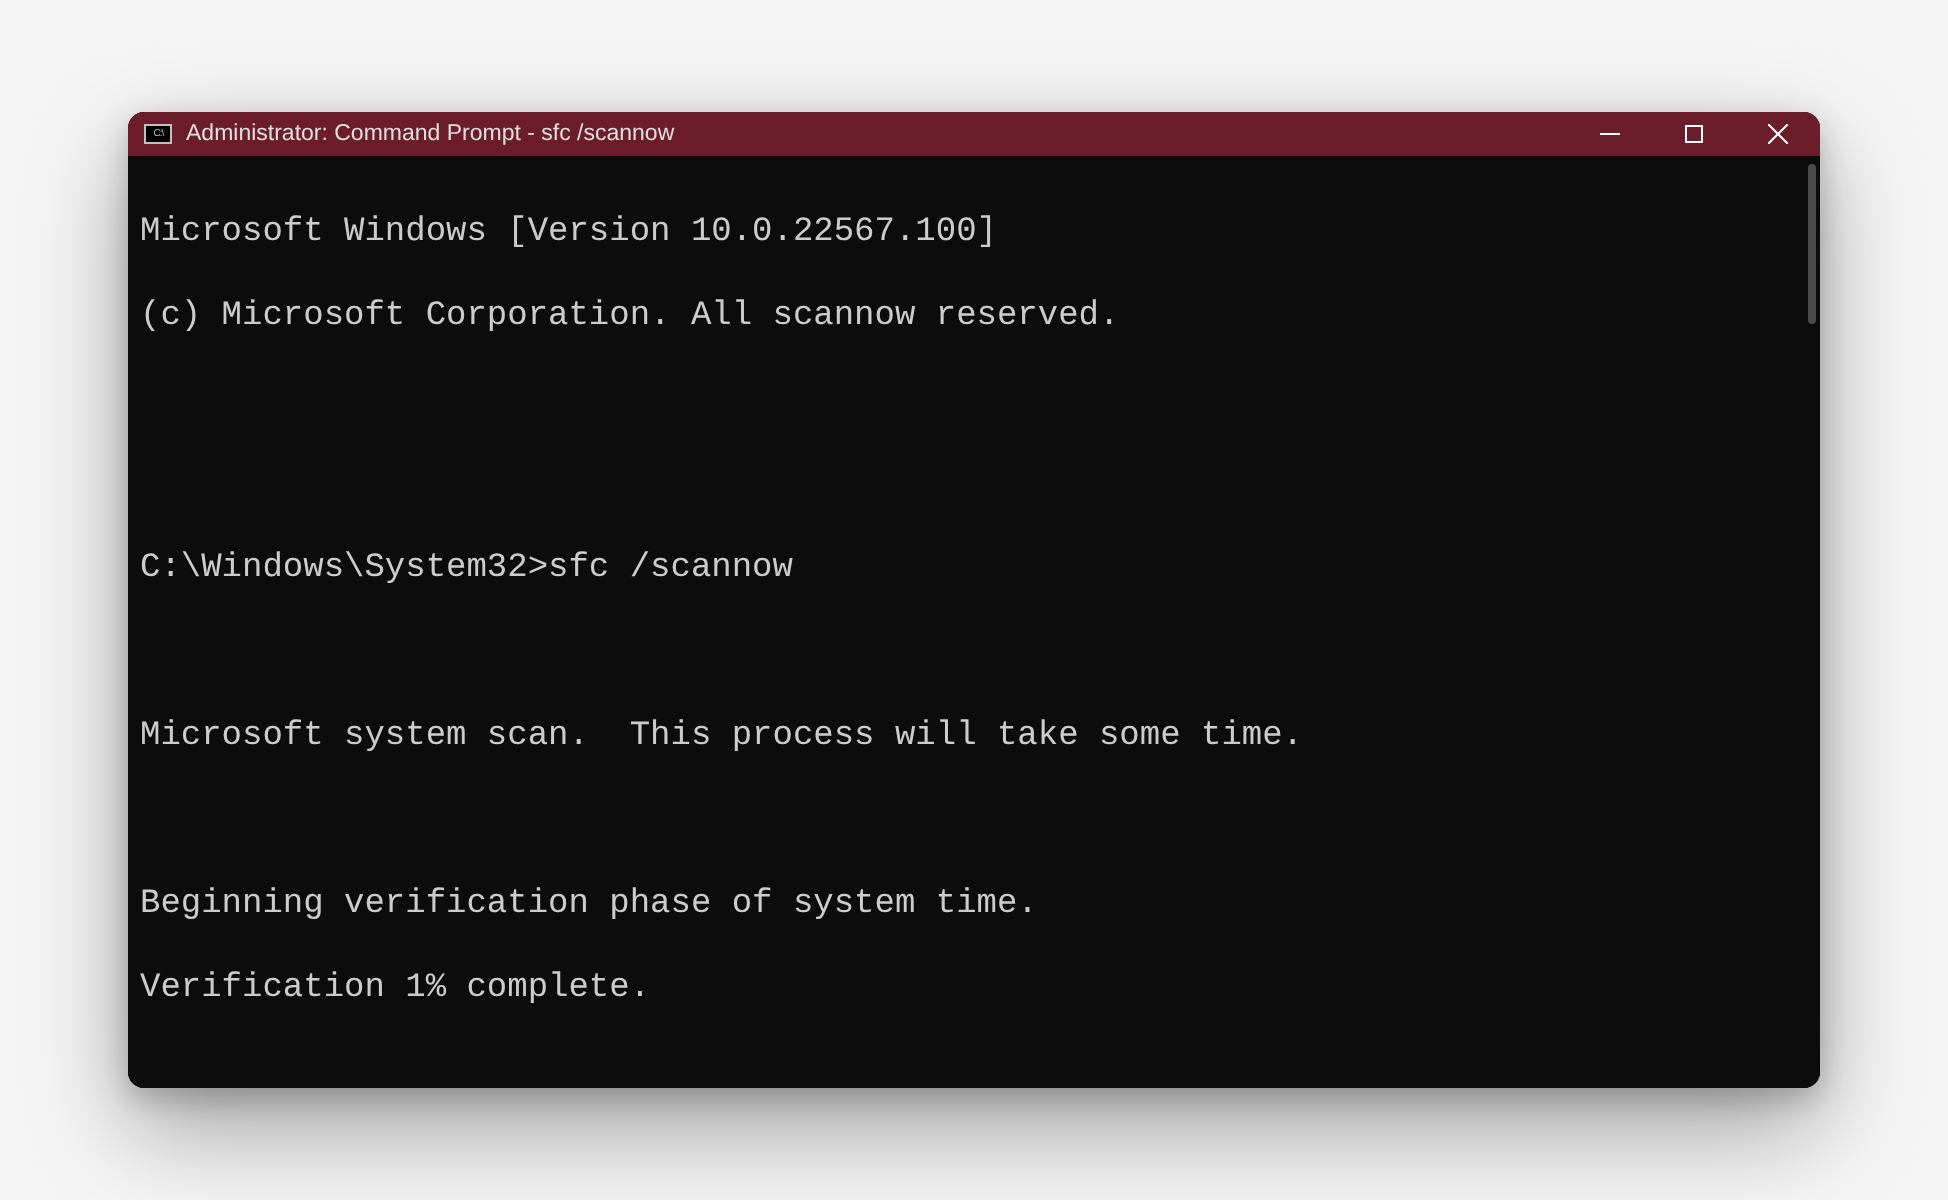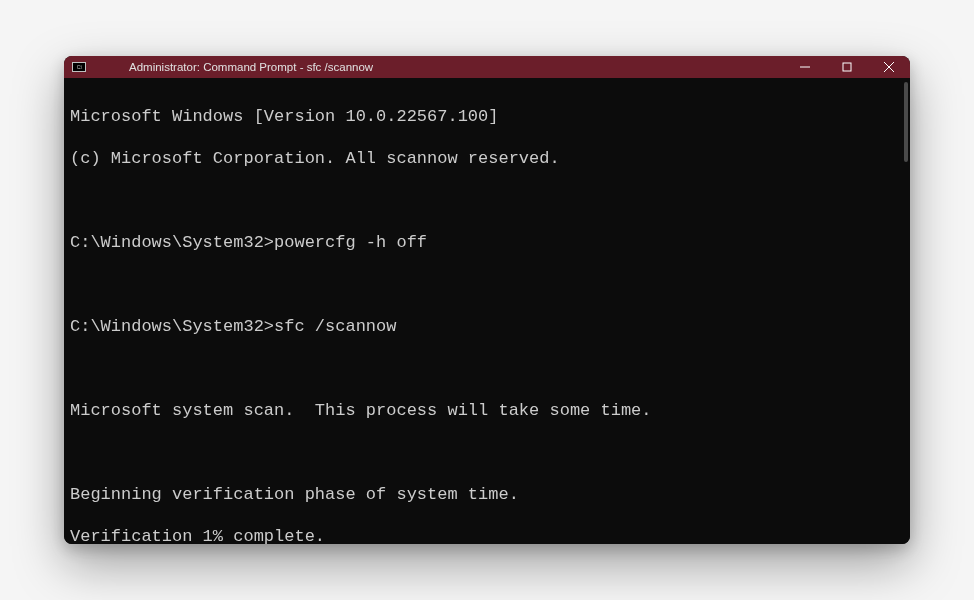--- a/index.html
+++ b/index.html
@@ -49,21 +49,20 @@
       justify-content: center;
       font-size: 5px;
       color: #c0c0c0;
       letter-spacing: -0.5px;
       padding-left: 0.5px;
     }
     .titlebar-title {
       flex: 1;
       white-space: nowrap;
       overflow: hidden;
-      margin-left: 36px;
     }
     .window-controls {
       display: flex;
       height: 100%;
     }
     .win-btn {
       width: 42px;
       height: 100%;
       display: flex;
       align-items: center;
@@ -127,21 +126,20 @@
             <line x1="0" y1="0" x2="10" y2="10"></line>
             <line x1="10" y1="0" x2="0" y2="10"></line>
           </svg>
       </div>
     </div>
   </div>
   <div class="terminal-body">
     <div class="line">Microsoft Windows [Version 10.0.22567.100]</div>
     <div class="line">(c) Microsoft Corporation. All scannow reserved.</div>
     <div class="line"></div>
-    <div class="line">C:\Windows\System32&gt;powercfg -h off</div>
     <div class="line"></div>
     <div class="line">C:\Windows\System32&gt;sfc /scannow</div>
     <div class="line"></div>
     <div class="line">Microsoft system scan.  This process will take some time.</div>
     <div class="line"></div>
     <div class="line">Beginning verification phase of system time.</div>
     <div class="line">Verification 1% complete.</div>
   </div>
   <div class="scrollbar"></div>
 </div>

